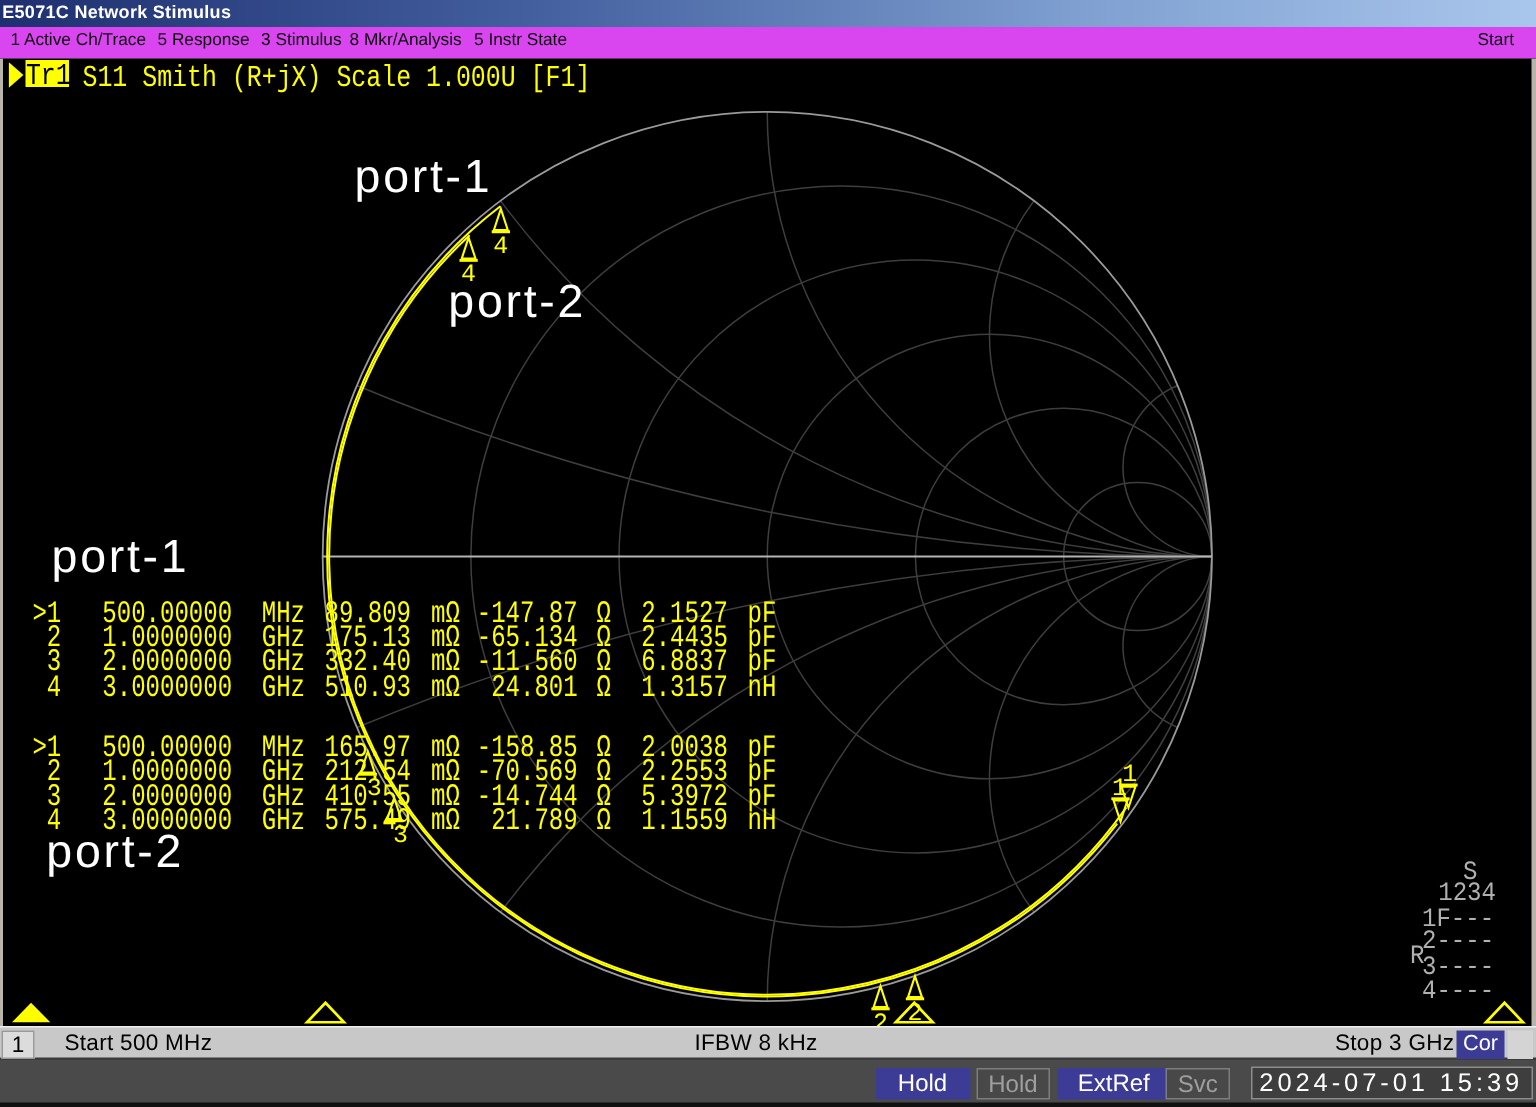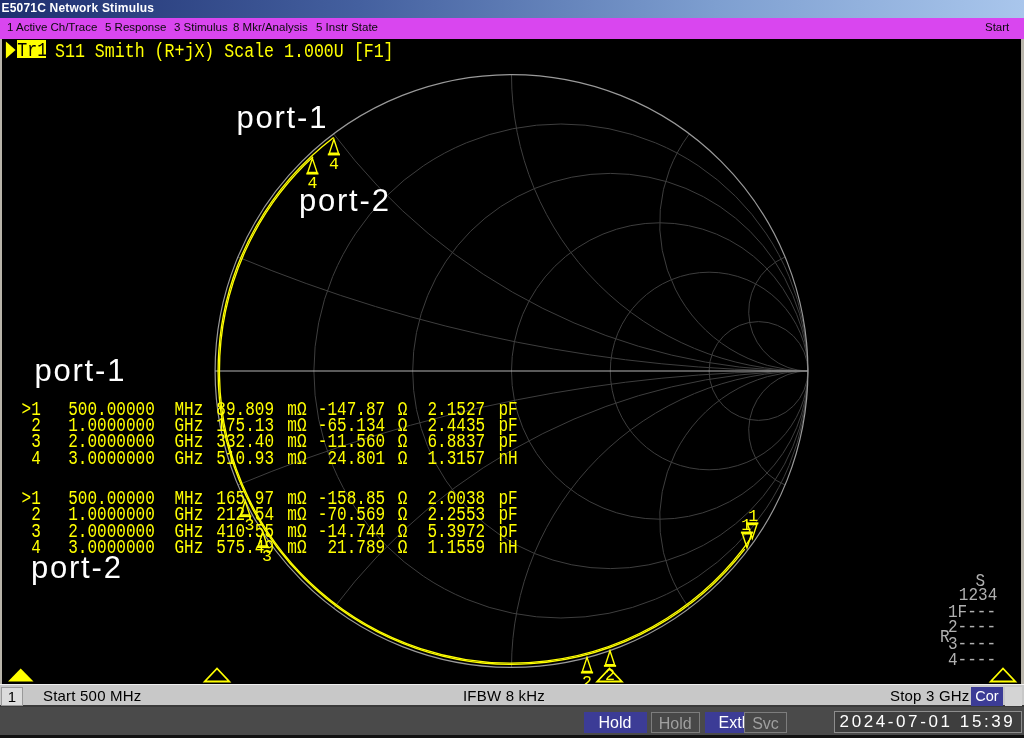--- a/index.html
+++ b/index.html
@@ -127,16 +127,16 @@
   <span class="txt" style="left:43px">Start 500 MHz</span>
   <span class="txt" style="left:463px">IFBW 8 kHz</span>
   <span class="txt" style="left:890px">Stop 3 GHz</span>
   <div id="corbox">Cor</div>
   <div id="corafter"></div>
 </div>
 <div id="bottombar">
   <div class="bbox bon" style="left:583.5px;width:63px">Hold</div>
   <div class="bbox boff" style="left:650.5px;width:49.5px">Hold</div>
   <div class="bbox bon" style="left:704.5px;width:76px">ExtRef</div>
-  <div class="bbox boff" style="left:744px;width:43px">Svc</div>
+  <div class="bbox boff" style="left:777px;width:43px">Svc</div>
   <div id="clockbox">2024-07-01 15:39</div>
 </div>
 <div id="botedge"></div>
 
 </body></html>

